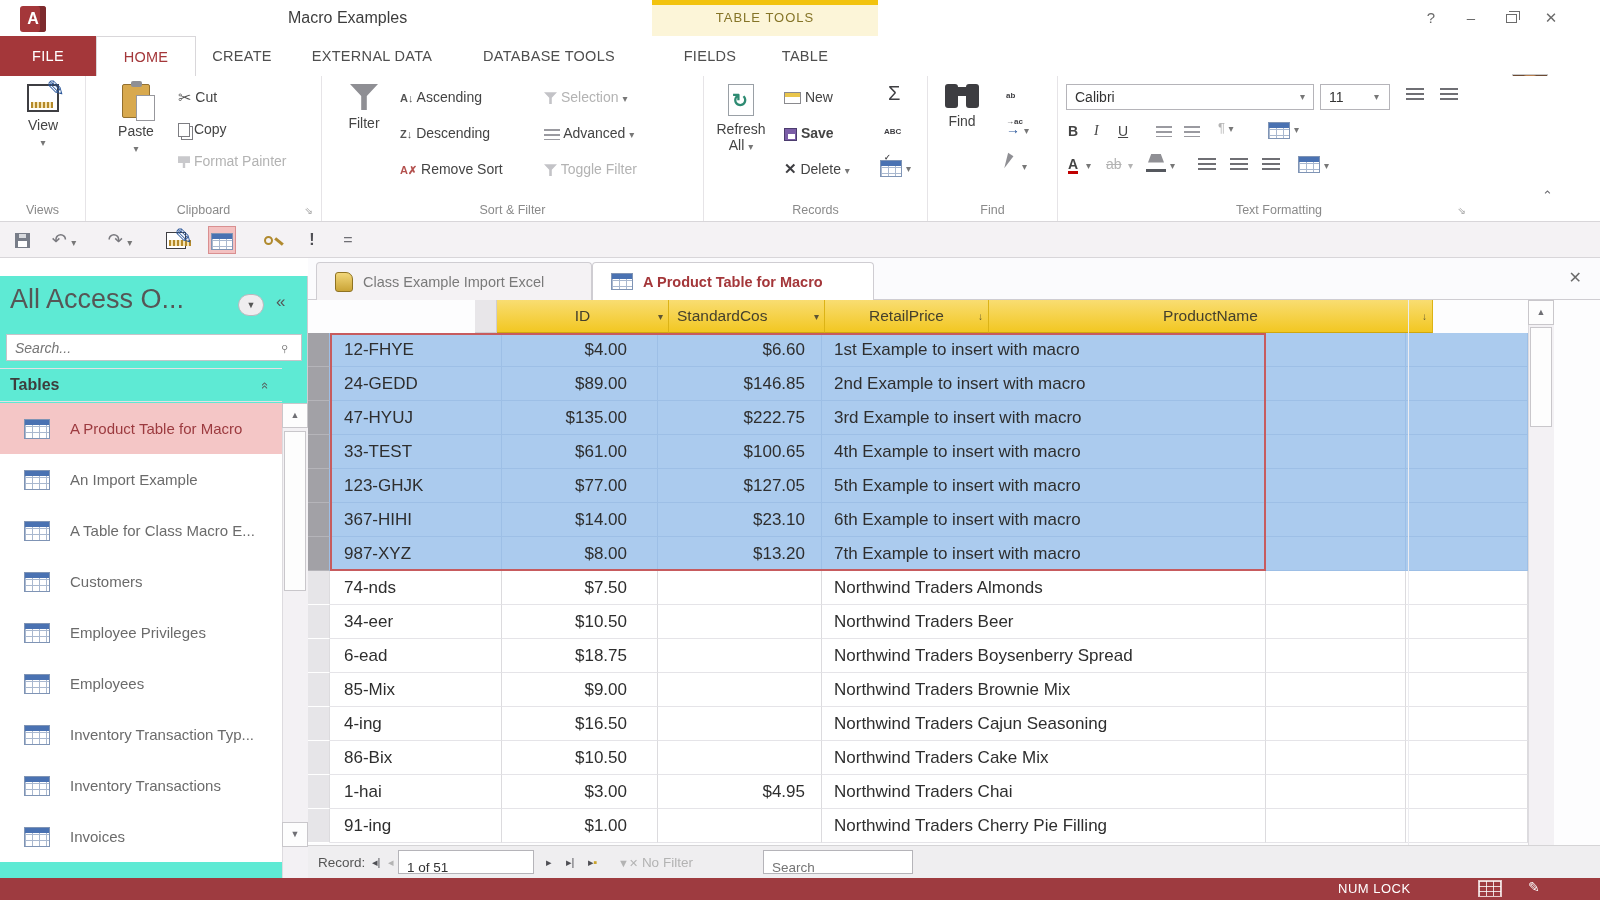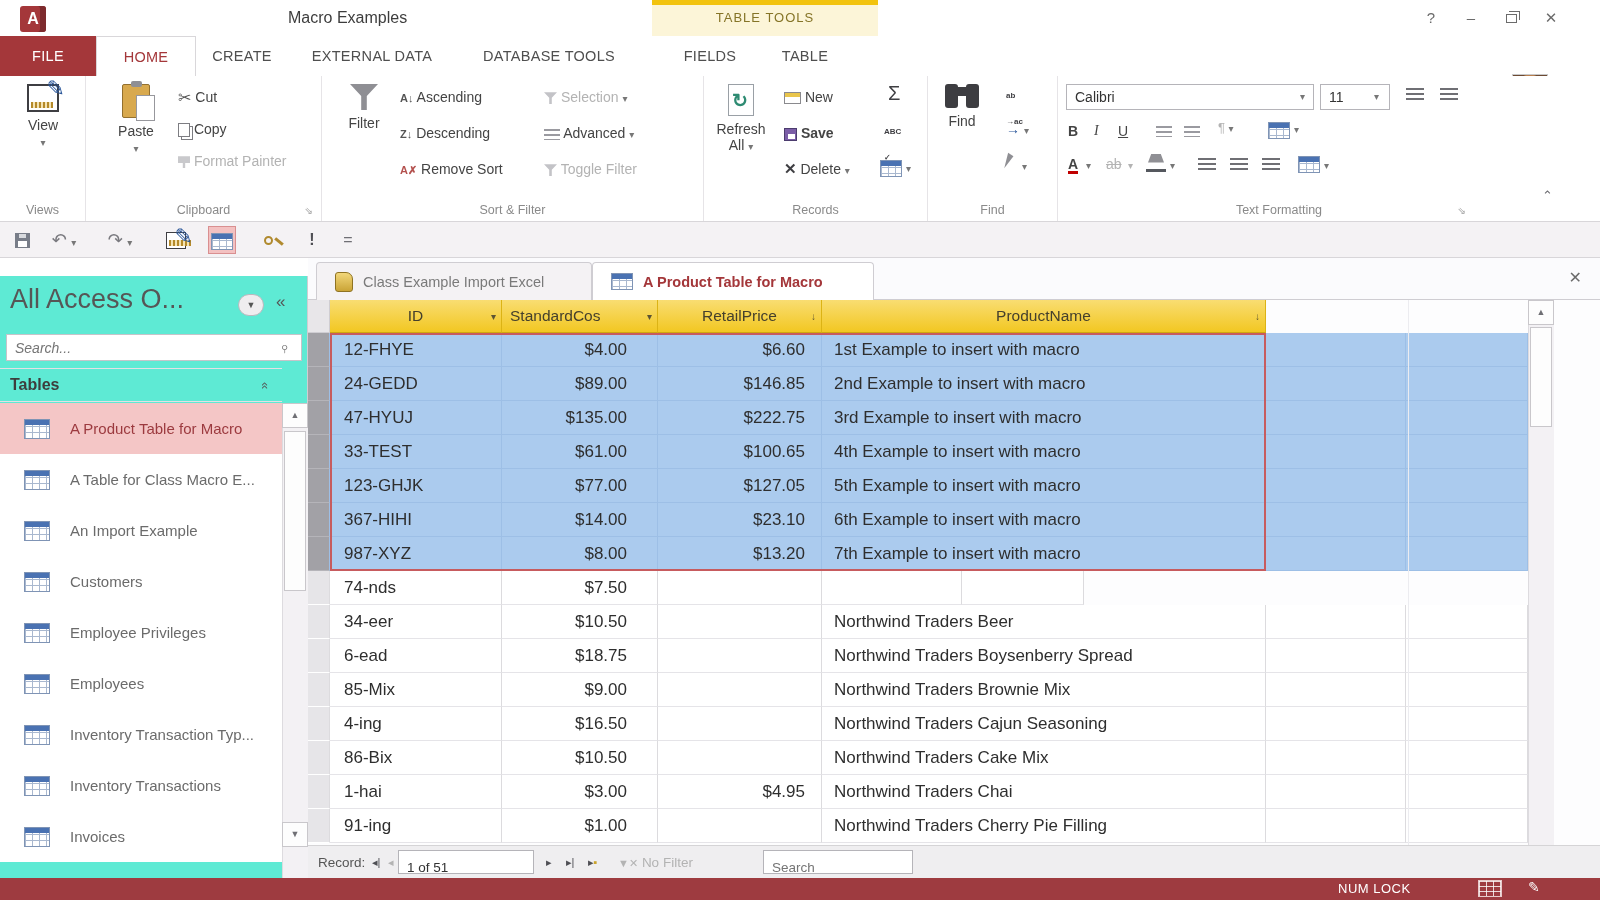--- a/index.html
+++ b/index.html
@@ -112,21 +112,21 @@
   
   #doc { left:308px; top:258px; width:1292px; height:620px; background:#fbfbfd; }
   #doc-tabs { position:absolute; left:0; top:0; width:1292px; height:42px; border-bottom:1px solid #cfcdd2; background:#fbfbfd; }
   .dtab { position:absolute; top:4px; height:38px; display:flex; align-items:center; gap:10px; padding:0 18px; font-size:14.5px; border:1px solid #cfcdd2; border-bottom:none; border-radius:4px 4px 0 0; background:#f4f2f4; color:#7a7a7a; }
   #dtab-1 { left:8px; width:276px; }
   #dtab-2 { left:284px; width:282px; background:#fff; color:#a4373a; font-weight:bold; z-index:2; }
   #doc-close { position:absolute; right:18px; top:10px; font-size:16px; color:#6b6b6b; }
 
   
   #datasheet { position:absolute; left:0; top:42px; width:1292px; height:545px; background:#fdfdfe; }
-  #dheader { display:flex; height:33px; }
+  #dheader { display:flex; height:33px;justify-content:center; }
   .hc { height:33px; background:linear-gradient(#f9dd72,#f2c722); border-right:1px solid #dcb315; border-bottom:1px solid #cfa70f; font-size:15.5px; color:#45402c; display:flex; align-items:center; position:relative; }
   .hc .hlabel { flex:1; text-align:center; }
   .hc .hlabel.left { text-align:left; padding-left:8px; }
   .hc .hglyph { position:absolute; right:5px; font-size:10px; color:#5d5433; }
   #hsel { width:22px; background:#e8e6e9; border-right:1px solid #cfcdd2; border-bottom:1px solid #cfcdd2; }
   .drow { display:flex; height:34px; }
   .dc { height:34px; border-right:1px solid #dcdbde; border-bottom:1px solid #e5e4e8; font-size:17px; color:#2e2e2e; display:flex; align-items:center; background:#fff; }
   .csel { width:22px; background:#e6e5e8; border-bottom:1px solid #fff; }
   .cid { width:172px; padding-left:14px; }
   .ccost { width:156px; justify-content:flex-end; padding-right:30px; }
@@ -304,25 +304,25 @@
     <span id="sb-section-label">Tables</span>
     <span id="sb-section-chev">«</span>
   </div>
   <div id="sb-items" class="abs">
       <div class="nav-item selected">
         <span class="grid-ico"></span>
         <span>A Product Table for Macro</span>
       </div>
       <div class="nav-item">
         <span class="grid-ico"></span>
+        <span>An Import Example</span>
+      </div>
+      <div class="nav-item">
+        <span class="grid-ico"></span>
         <span>A Table for Class Macro E...</span>
-      </div>
-      <div class="nav-item">
-        <span class="grid-ico"></span>
-        <span>An Import Example</span>
       </div>
       <div class="nav-item">
         <span class="grid-ico"></span>
         <span>Customers</span>
       </div>
       <div class="nav-item">
         <span class="grid-ico"></span>
         <span>Employee Privileges</span>
       </div>
       <div class="nav-item">
@@ -443,20 +443,21 @@
           <div class="dc cretail">$13.20</div>
           <div class="dc cname">7th Example to insert with macro</div>
           <div class="dc cextra1"></div>
           <div class="dc cextra2"></div>
         </div>
         <div class="drow">
           <div class="dc csel"></div>
           <div class="dc cid">74-nds</div>
           <div class="dc ccost">$7.50</div>
           <div class="dc cretail"></div>
+          <div class="dc cname">Northwind Traders Almonds</div>
           <div class="dc cextra1"></div>
           <div class="dc cextra2"></div>
         </div>
         <div class="drow">
           <div class="dc csel"></div>
           <div class="dc cid">34-eer</div>
           <div class="dc ccost">$10.50</div>
           <div class="dc cretail"></div>
           <div class="dc cname">Northwind Traders Beer</div>
           <div class="dc cextra1"></div>

